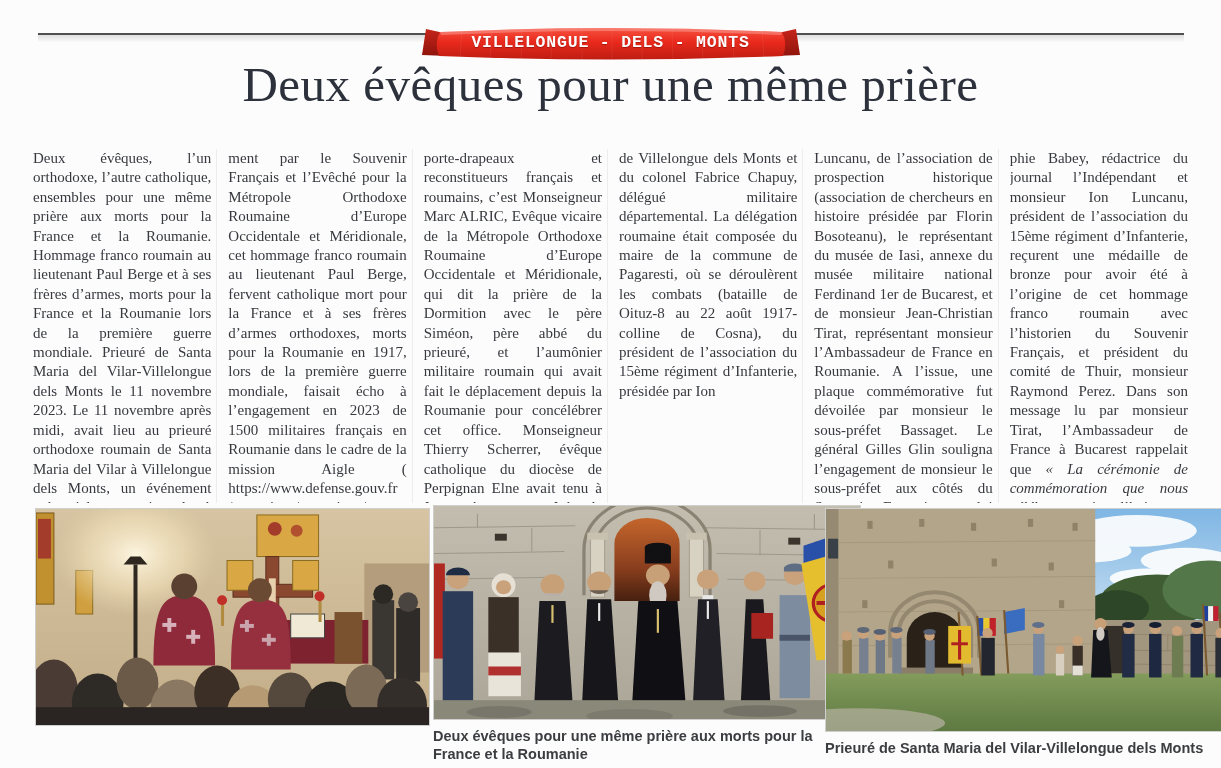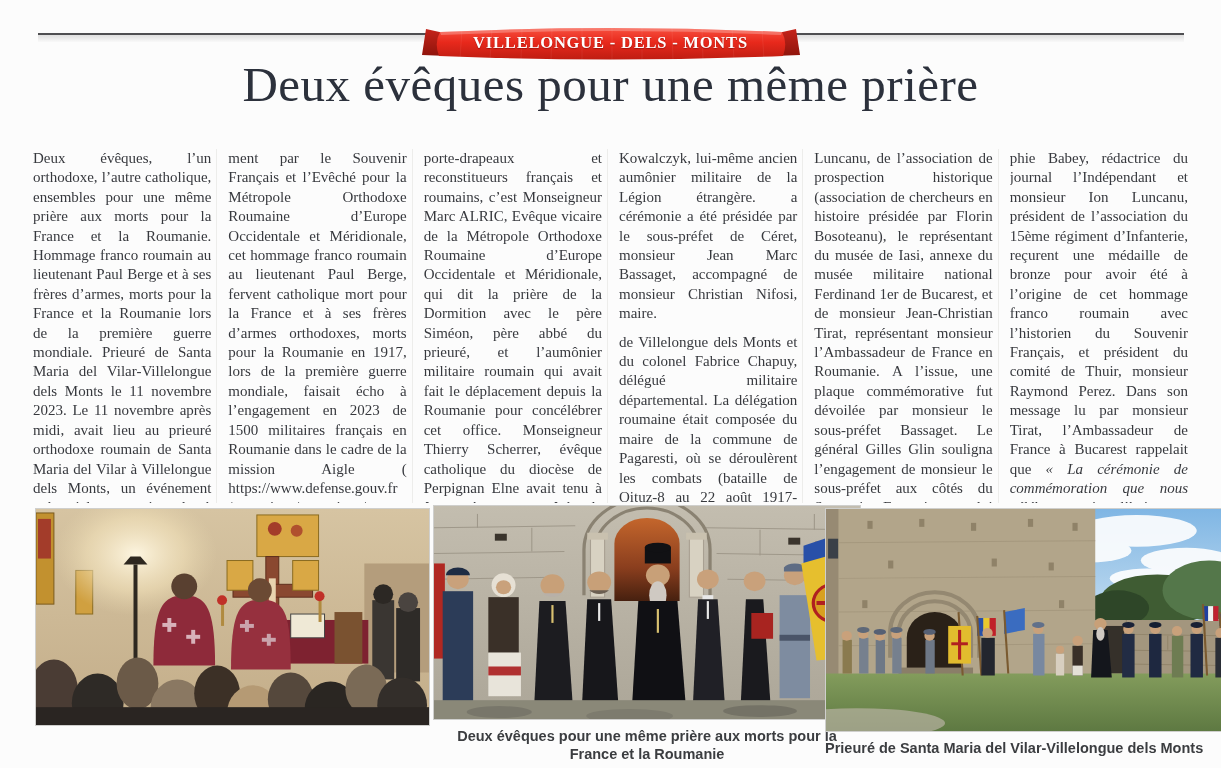--- a/index.html
+++ b/index.html
@@ -9,21 +9,21 @@
   }
   
   .top-rule{position:absolute;left:38px;right:37px;top:33px;height:2px;background:#4f4f52;}
   .top-rule::after{content:"";position:absolute;left:0;right:0;top:2px;height:7px;
     background:linear-gradient(#dfdfdf,#f9f9f9);}
   
   .ribbon{position:absolute;left:50%;top:25px;transform:translateX(-50%);
     width:378px;height:38px;z-index:5;}
   .ribbon svg{position:absolute;inset:0;width:100%;height:100%;}
   .ribbon-label{position:absolute;inset:0;display:flex;align-items:center;justify-content:center;
-    color:#ffffff;font-family:Liberation Serif, serif;font-weight:bold;
+    color:#ffffff;font-family:Liberation Mono, monospace;font-weight:bold;
     font-size:16.5px;letter-spacing:.8px;padding-bottom:3px;text-shadow:0 1px 1px rgba(90,0,0,.45);}
   
   .headline{position:absolute;top:56px;left:0;width:100%;text-align:center;
     font-size:49px;color:#2c313c;letter-spacing:.5px;font-weight:500;}
   
   .columns{position:absolute;top:149px;left:33px;right:33px;height:354px;
     display:flex;gap:11px;}
   .col{flex:1 1 0;min-width:0;overflow:hidden;text-align:justify;
     font-size:15px;line-height:19.4px;color:#37393e;border-right:1px solid #ededeb;
     padding-right:5px;}
@@ -31,21 +31,21 @@
   .col p{margin:0 0 9px 0;}
   .italic{font-style:italic;}
   
   .figure{position:absolute;}
   .photo{border:1px solid #cfcfcd;background:#eee;box-sizing:border-box;}
   .photo svg{display:block;width:100%;height:100%;}
   .caption{font-family:"Liberation Sans",sans-serif;font-weight:bold;
     font-size:14.5px;line-height:17.5px;color:#3b3d40;margin-top:8px;}
   #fig1{left:35px;top:508px;width:395px;}
   #fig1 .photo{height:218px;}
-  #fig2{left:433px;top:505px;width:428px;text-align:center;}
+  #fig2{left:433px;top:505px;width:428px;}
   #fig2 .photo{height:215px;}
   #fig3{left:825px;top:508px;width:410px;}
   #fig3 .photo{height:224px;}
 </style>
 </head>
 <body>
 
 <div class="page">
 
   <div class="top-rule"></div>
@@ -90,21 +90,20 @@
     <div class="col">
       <p>Deux évêques, l’un orthodoxe, l’autre catholique, ensembles pour une même prière aux morts pour la France et la Roumanie. Hommage franco roumain au lieutenant Paul Berge et à ses frères d’armes, morts pour la France et la Roumanie lors de la première guerre mondiale. Prieuré de Santa Maria del Vilar-Villelongue dels Monts le 11 novembre 2023. Le 11 novembre après midi, avait lieu au prieuré orthodoxe roumain de Santa Maria del Vilar à Villelongue dels Monts, un événement mémoriel exceptionnel à l’occasion du 11 novembre 2023. Organisé conjointe-</p>
     </div>
     <div class="col">
       <p>ment par le Souvenir Français et l’Evêché pour la Métropole Orthodoxe Roumaine d’Europe Occidentale et Méridionale, cet hommage franco roumain au lieutenant Paul Berge, fervent catholique mort pour la France et à ses frères d’armes orthodoxes, morts pour la Roumanie en 1917, lors de la première guerre mondiale, faisait écho à l’engagement en 2023 de 1500 militaires français en Roumanie dans le cadre de la mission Aigle ( https://www.defense.gouv.fr /operations/operations/otan /mission-aigle). Après l’accueil des autorités devant le parvis de l’église par les</p>
     </div>
     <div class="col">
       <p>porte-drapeaux et reconstitueurs français et roumains, c’est Monseigneur Marc ALRIC, Evêque vicaire de la Métropole Orthodoxe Roumaine d’Europe Occidentale et Méridionale, qui dit la prière de la Dormition avec le père Siméon, père abbé du prieuré, et l’aumônier militaire roumain qui avait fait le déplacement depuis la Roumanie pour concélébrer cet office. Monseigneur Thierry Scherrer, évêque catholique du diocèse de Perpignan Elne avait tenu à être présent aux côtés de monseigneur Marc Alric. Il était accompagné de monsieur le curé de la paroisse, l’abbé Christophe</p>
     </div>
     <div class="col">
-      <p>Kowalczyk, lui-même ancien aumônier militaire de la Légion étrangère. a cérémonie a été présidée par le sous-préfet de Céret, monsieur Jean Marc Bassaget, accompagné de monsieur Christian Nifosi, maire.</p>
       <p>de Villelongue dels Monts et du colonel Fabrice Chapuy, délégué militaire départemental. La délégation roumaine était composée du maire de la commune de Pagaresti, où se déroulèrent les combats (bataille de Oituz-8 au 22 août 1917-colline de Cosna), du président de l’association du 15ème régiment d’Infanterie, présidée par Ion</p>
     </div>
     <div class="col">
       <p>Luncanu, de l’association de prospection historique (association de chercheurs en histoire présidée par Florin Bosoteanu), le représentant du musée de Iasi, annexe du musée militaire national Ferdinand 1er de Bucarest, et de monsieur Jean-Christian Tirat, représentant monsieur l’Ambassadeur de France en Roumanie. A l’issue, une plaque commémorative fut dévoilée par monsieur le sous-préfet Bassaget. Le général Gilles Glin souligna l’engagement de monsieur le sous-préfet aux côtés du Souvenir Français en lui remettant la médaille d’argent de l’association. Madame So-</p>
     </div>
     <div class="col">
       <p><span>phie Babey, rédactrice du journal l’Indépendant et monsieur Ion Luncanu, président de l’association du 15ème régiment d’Infanterie, reçurent une médaille de bronze pour avoir été à l’origine de cet hommage franco roumain avec l’historien du Souvenir Français, et président du comité de Thuir, monsieur Raymond Perez. Dans son message lu par monsieur Tirat, l’Ambassadeur de France à Bucarest rappelait que</span> <span class="italic">« La cérémonie de commémoration que nous célébrons aujourd’hui, nous permet de mieux comprendre</span></p>
 
     </div>
   </div>

